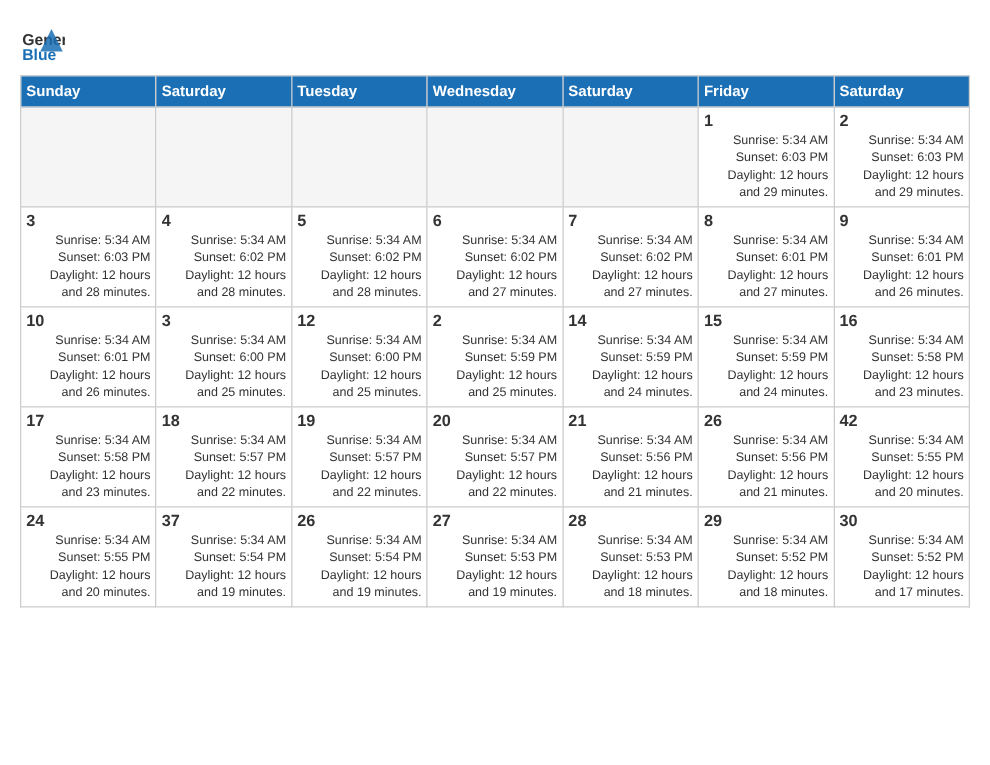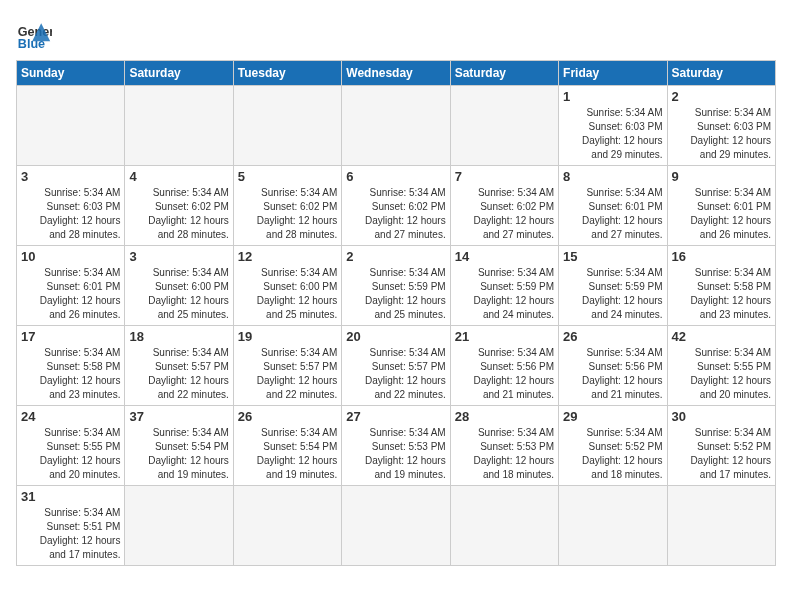--- a/index.html
+++ b/index.html
@@ -297,28 +297,14 @@
 Sunset: 5:52 PM
 Daylight: 12 hours and 18 minutes.</div>
         </td>
         <td>
           <span class="day-number">30</span>
           <div class="day-info">Sunrise: 5:34 AM
 Sunset: 5:52 PM
 Daylight: 12 hours and 17 minutes.</div>
         </td>
       </tr>
-      <tr class="last-row">
-        <td>
-          <span class="day-number">31</span>
-          <div class="day-info">Sunrise: 5:34 AM
-Sunset: 5:51 PM
-Daylight: 12 hours and 17 minutes.</div>
-        </td>
-        <td class="empty"></td>
-        <td class="empty"></td>
-        <td class="empty"></td>
-        <td class="empty"></td>
-        <td class="empty"></td>
-        <td class="empty"></td>
-      </tr>
     </tbody>
 </table>
 
 </body></html>

